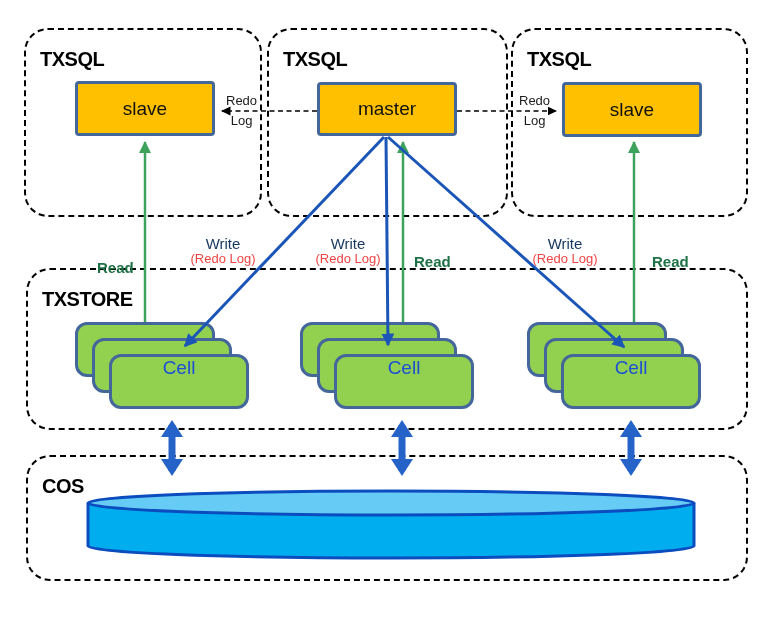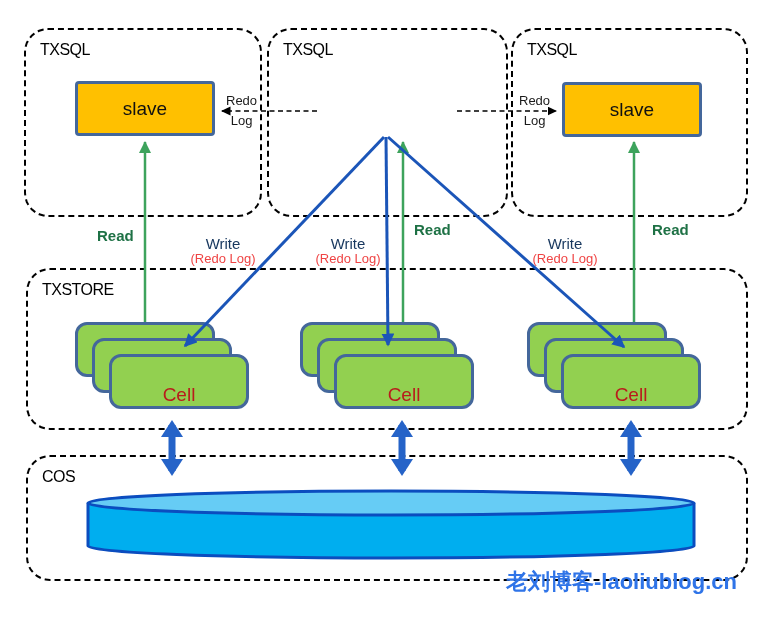--- a/index.html
+++ b/index.html
@@ -2,40 +2,40 @@
 <html style="--node-orange: #FFC000; --node-border: #44679B; --cell-green: #92D050; --read-text-green: #1E7145; --read-line-green: #3DA35C; --write-text-navy: #17375E; --write-line-blue: #1B55B8; --transfer-blue: #2563C8; --cylinder-body: #00AEEF; --cylinder-top: #66CCF5; --cylinder-border: #0B4DBF; --watermark-blue: #2F74E8; --dash-black: #000000;"><head>
 <meta charset="utf-8">
 <style>
   html,body{margin:0;padding:0;background:#fff;}
   .stage{
     position:relative;width:774px;height:621px;background:#fff;overflow:hidden;
     font-family:"Liberation Sans","DejaVu Sans",sans-serif;color:#000;
   }
   
   .gbox{position:absolute;border:2px dashed var(--dash-black,#000);border-radius:24px;z-index:1;}
-  .gtitle{position:absolute;top:11px;left:14px;font-size:16px;font-weight:normal;letter-spacing:-0.5px;color:#000;}
+  .gtitle{position:absolute;top:18px;left:14px;font-size:20px;font-weight:bold;letter-spacing:-0.5px;color:#000;}
   
   .node{
     position:absolute;box-sizing:border-box;width:140px;height:55px;
     background:var(--node-orange,#FFC000);border:3px solid var(--node-border,#44679B);
     border-radius:4px;display:flex;align-items:center;justify-content:center;
     font-size:19px;color:#111;z-index:2;
   }
   
   .cell{
     position:absolute;box-sizing:border-box;width:140px;height:55px;
     background:var(--cell-green,#92D050);border:3px solid var(--node-border,#44679B);
-    border-radius:12px;z-index:2;display:flex;align-items:flex-end;justify-content:center;
-    font-size:19px;color:#b91c1c;
+    border-radius:12px;z-index:2;display:flex;align-items:flex-start;justify-content:center;
+    font-size:19px;color:#1d4ed8;
   }
   .overlay{position:absolute;left:0;top:0;z-index:3;pointer-events:none;}
   
   .lbl{position:absolute;z-index:4;white-space:nowrap;text-align:center;}
   .redo-lbl{font-size:13px;line-height:20px;color:#1a1a1a;}
-  .read-lbl{font-size:15px;font-weight:bold;color:var(--read-text-green,#1E7145);}
+  .read-lbl{font-size:15px;font-weight:bold;color:var(--read-text-green,#1E7145);margin-top:32px;}
   .write-lbl{text-align:center;width:90px;}
   .write-main{display:block;font-size:15px;font-weight:normal;line-height:16px;color:var(--write-text-navy,#17375E);}
   .write-sub{display:block;font-size:13px;line-height:14px;color:#ef4444;}
   .watermark{
     position:absolute;left:506px;top:567px;z-index:6;
     font-size:22px;font-weight:bold;color:var(--watermark-blue,#2F74E8);white-space:nowrap;
   }
 </style>
 </head>
 <body>
@@ -55,20 +55,23 @@
   <div class="gbox" style="left:26px;top:268px;width:718px;height:158px;">
     <div class="gtitle">TXSTORE</div>
   </div>
 
   <div class="gbox" style="left:26px;top:455px;width:718px;height:122px;">
     <div class="gtitle">COS</div>
   </div>
 
   <div class="node" style="left:75px;top:81px;">
     <span>slave</span>
+  </div>
+  <div class="node" style="left:317px;top:82px;height:54px;">
+    <span>master</span>
   </div>
   <div class="node" style="left:562px;top:82px;">
     <span>slave</span>
   </div>
 
   <div class="cell" style="left:75px;top:322px;"></div>
   <div class="cell" style="left:92px;top:338px;"></div>
   <div class="cell" style="left:109px;top:354px;">
     <span>Cell</span>
   </div>
@@ -141,15 +144,14 @@
   </div>
   <div class="lbl write-lbl" style="left:303px;top:236px;">
     <span class="write-main">Write</span>
     <span class="write-sub">(Redo Log)</span>
   </div>
   <div class="lbl write-lbl" style="left:520px;top:236px;">
     <span class="write-main">Write</span>
     <span class="write-sub">(Redo Log)</span>
   </div>
 
-  <div class="watermark">老刘博客-laoliublog.cn</div>
 
 </div>
 
 </body></html>

